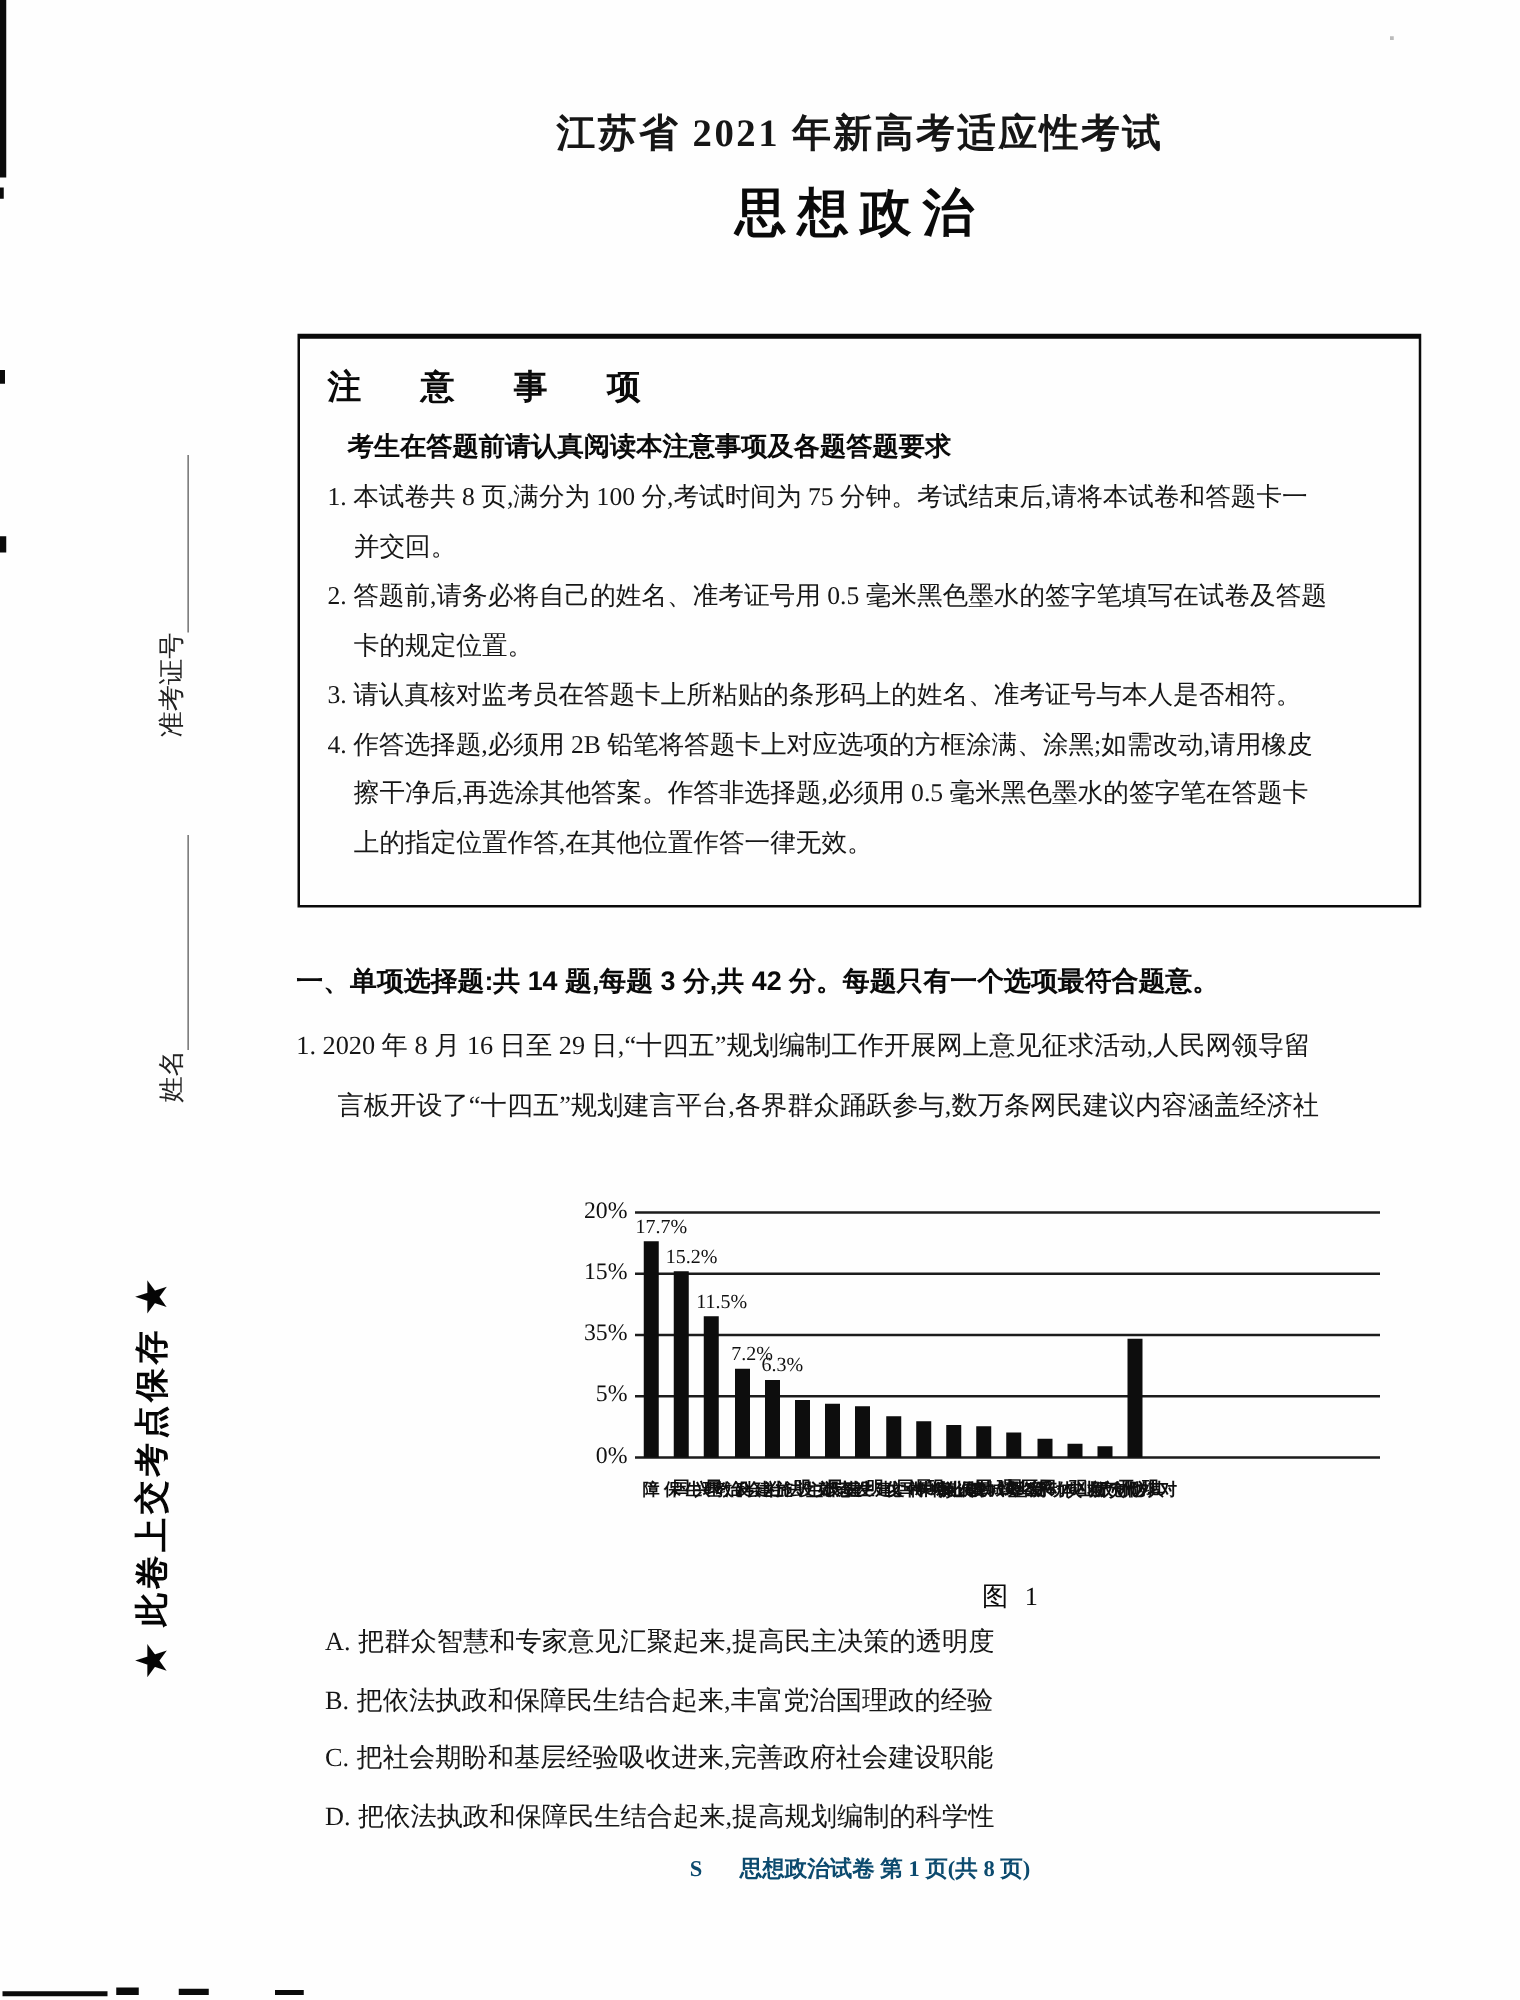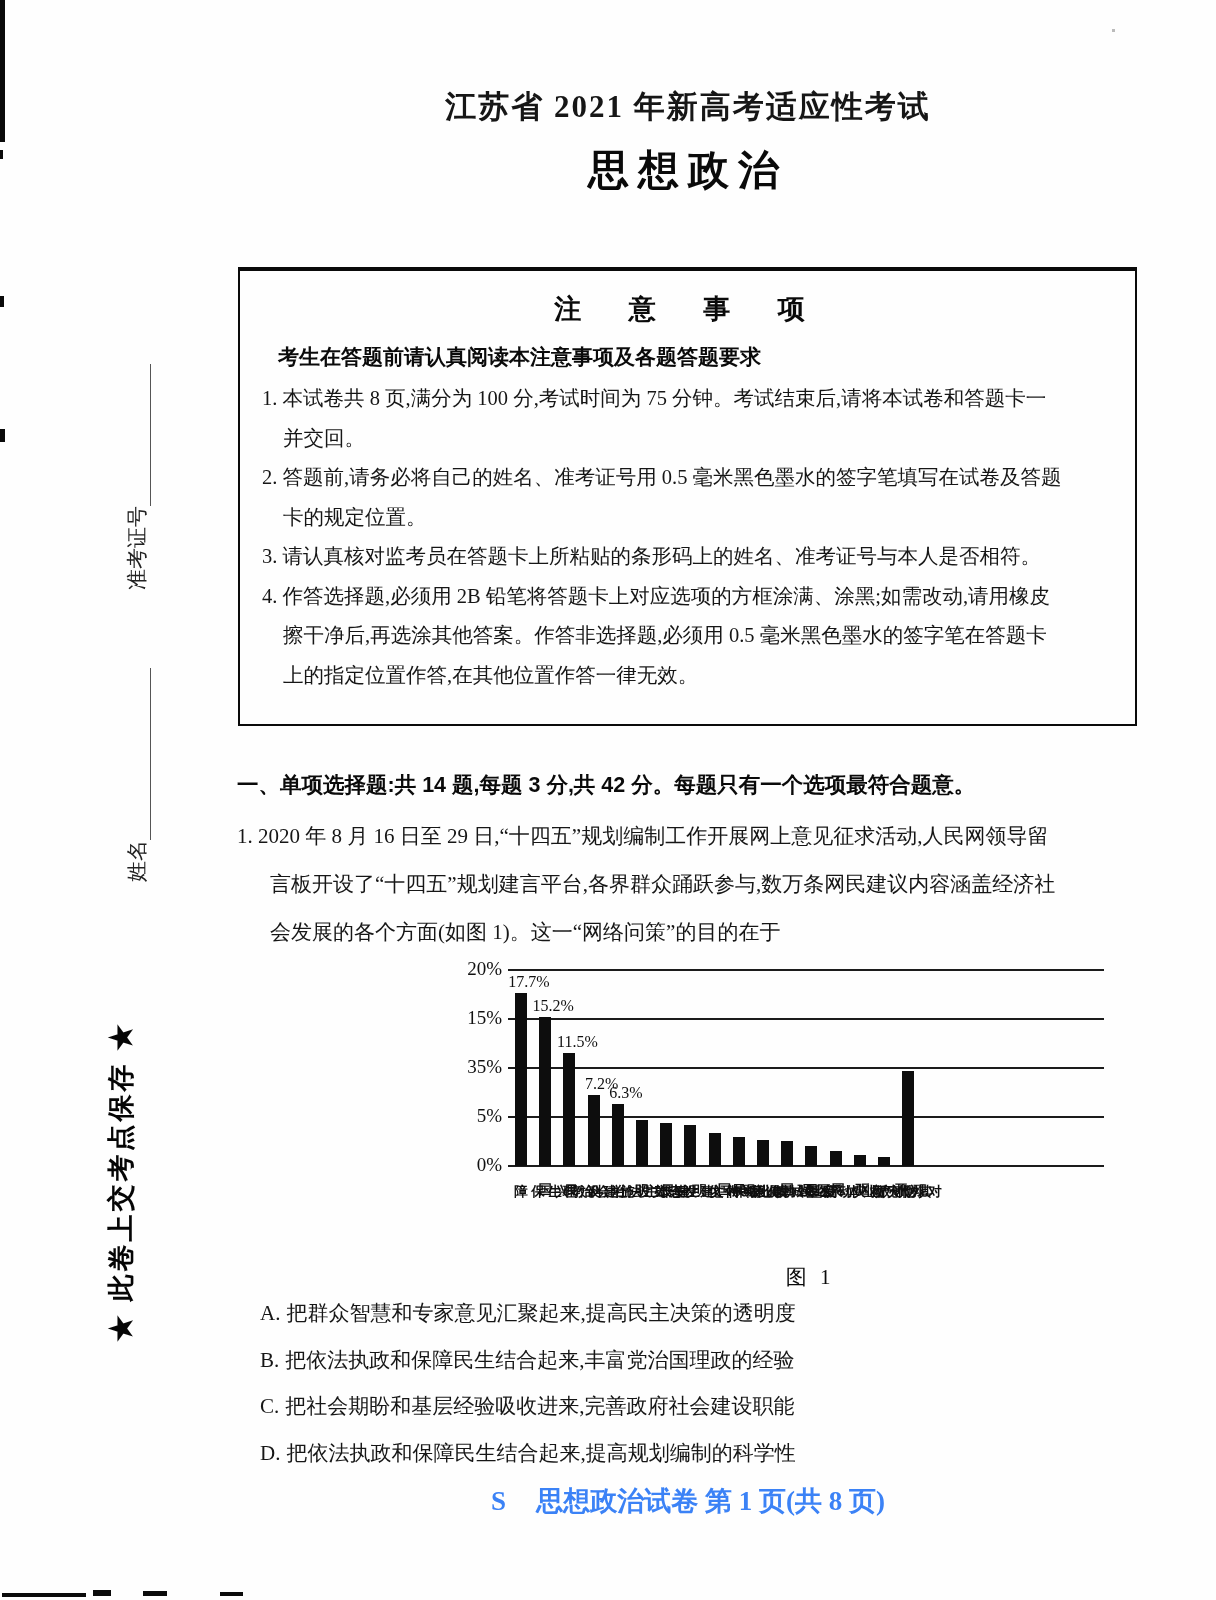--- a/index.html
+++ b/index.html
@@ -60,21 +60,21 @@
   }
 
   
   .notice-box {
     left:238px; top:267px; width:899px; height:459px;
     border:2px solid #0a0a0a; border-top-width:4px;
     padding:20px 18px 0 22px;
     overflow:hidden;
   }
   .notice-title {
-    text-align:center;
+    text-align:left;
     font-family:"Liberation Sans", sans-serif;
     font-weight:700; font-size:27px; letter-spacing:20px;
     color:#0a0a0a;
     margin-bottom:16px;
   }
   .notice-subtitle {
     font-family:"Liberation Sans", sans-serif;
     font-weight:700; font-size:21px;
     margin:0 0 8px 16px;
     color:#0a0a0a;
@@ -123,22 +123,22 @@
   }
 
   
   .options { left:260px; top:1290px; width:880px; font-size:21px; }
   .option-row { line-height:46.5px; white-space:nowrap; }
   .option-label { margin-right:6px; }
 
   
   .page-footer {
     left:238px; top:1483px; width:900px;
-    text-align:center; font-weight:700; font-size:27px;
-    color:#3b82f6;
+    text-align:center; font-weight:700; font-size:18px;
+    color:#0c4a6e;
   }
   .footer-code { margin-right:30px; }
 </style>
 </head>
 <body>
 
 <div class="artifact" style="left:0;top:0;width:5px;height:142px;"></div>
 <div class="artifact" style="left:0;top:150px;width:3px;height:9px;"></div>
 <div class="artifact" style="left:0;top:296px;width:4px;height:11px;"></div>
 <div class="artifact" style="left:0;top:429px;width:5px;height:13px;"></div>
@@ -172,21 +172,20 @@
   <div class="notice-line">4. 作答选择题,必须用 2B 铅笔将答题卡上对应选项的方框涂满、涂黑;如需改动,请用橡皮</div>
   <div class="notice-line cont">擦干净后,再选涂其他答案。作答非选择题,必须用 0.5 毫米黑色墨水的签字笔在答题卡</div>
   <div class="notice-line cont">上的指定位置作答,在其他位置作答一律无效。</div>
 </div>
 
 <div class="abs section-header nowrap">一、单项选择题:共 14 题,每题 3 分,共 42 分。每题只有一个选项最符合题意。</div>
 
 <div class="abs question">
   <div class="q-line">1. 2020 年 8 月 16 日至 29 日,“十四五”规划编制工作开展网上意见征求活动,人民网领导留</div>
   <div class="q-line cont">言板开设了“十四五”规划建言平台,各界群众踊跃参与,数万条网民建议内容涵盖经济社</div>
-  <div class="q-line cont">会发展的各个方面(如图 1)。这一“网络问策”的目的在于</div>
 </div>
 
 <div class="abs chart">
   <div class="plot" id="chart-plot">
       <div class="gridline" style="top: -0.75px;"></div>
       <div class="ytick" style="top: -12px;">20%</div>
       <div class="gridline" style="top: 48.25px;"></div>
       <div class="ytick" style="top: 37px;">15%</div>
       <div class="gridline" style="top: 97.25px;"></div>
       <div class="ytick" style="top: 86px;">35%</div>

